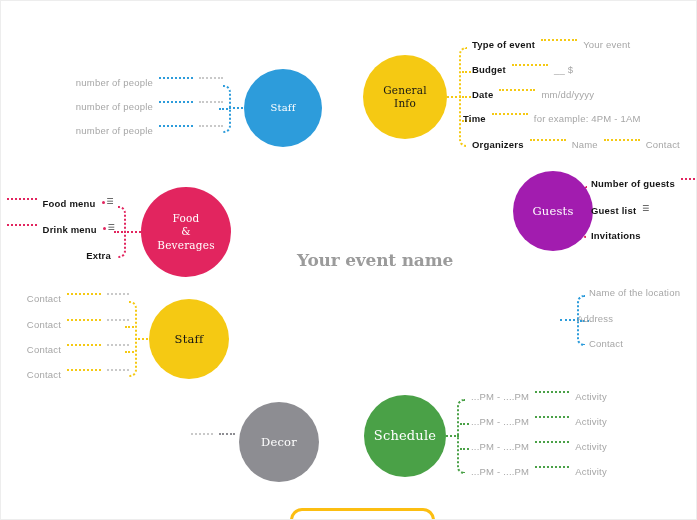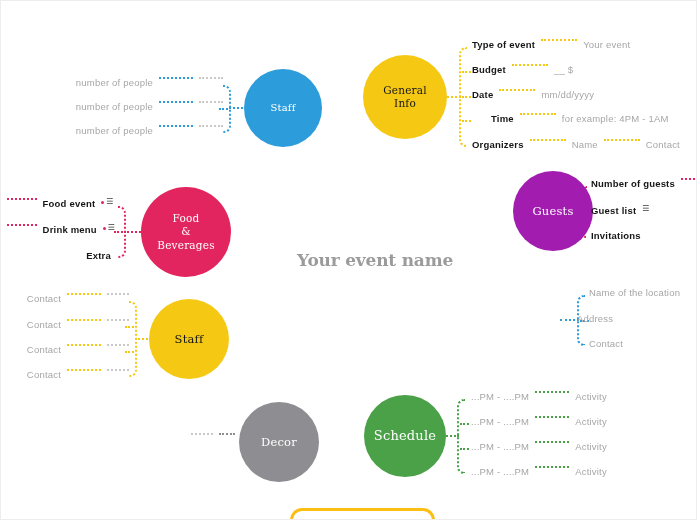--- a/index.html
+++ b/index.html
@@ -73,21 +73,21 @@
     <div class="row" style="top: 88px; left: 471px;">
       <span class="lbl black">Date</span>
       <span class="dots" style="width: 36px; border-top-color: rgb(245, 201, 19);"></span>
       <span class="lbl gray">mm/dd/yyyy</span>
     </div>
     <div class="row" style="top: 63px; left: 471px;">
       <span class="lbl black">Budget</span>
       <span class="dots" style="width: 36px; border-top-color: rgb(245, 201, 19);"></span>
       <span class="lbl gray">__ $</span>
     </div>
-    <div class="row" style="top: 112px; left: 490px;">
+    <div class="row" style="top: 112px; left: 462px;">
       <span class="lbl black">Time</span>
       <span class="dots" style="width: 36px; border-top-color: rgb(245, 201, 19);"></span>
       <span class="lbl gray">for example: 4PM - 1AM</span>
     </div>
     <div class="row" style="top: 138px; left: 471px;">
       <span class="lbl black">Organizers</span>
       <span class="dots" style="width: 36px; border-top-color: rgb(245, 201, 19);"></span>
       <span class="lbl gray">Name</span>
       <span class="dots" style="width: 36px; border-top-color: rgb(245, 201, 19);"></span>
       <span class="lbl gray">Contact</span>
@@ -111,21 +111,21 @@
     </div>
     <div class="bracket" style="top: 205px; height: 52px; width: 8px; border-color: rgb(226, 37, 95); left: 117px; border-width: 2px 2px 2px 0px; border-radius: 0px 7px 7px 0px;"></div>
     <div class="seg" style="top: 230px; width: 9px; border-top-color: rgb(226, 37, 95); left: 113px;"></div>
     <div class="seg" style="top: 230px; border-top-color: rgb(226, 37, 95); left: 123px; width: 20px;"></div>
     <div class="circle" style="left: 140px; top: 186px; width: 90px; height: 90px; background: rgb(226, 37, 95); color: rgb(255, 255, 255); font-size: 10.5px;">Food
 &amp;
 Beverages</div>
     <div class="row" style="top: 197px; left: -25px;">
       <span class="lbl gray">Menu</span>
       <span class="dots" style="width: 30px; border-top-color: rgb(226, 37, 95);"></span>
-      <span class="lbl black">Food event</span>
+      <span class="lbl black">Food menu</span>
       <span class="menuwrap">
         <span class="bullet" style="background: rgb(226, 37, 95);"></span>
         <span class="menu-ic">☰</span>
       </span>
     </div>
     <div class="row" style="top: 223px; left: -25px;">
       <span class="lbl gray">Menu</span>
       <span class="dots" style="width: 30px; border-top-color: rgb(226, 37, 95);"></span>
       <span class="lbl black">Drink menu</span>
       <span class="menuwrap">

